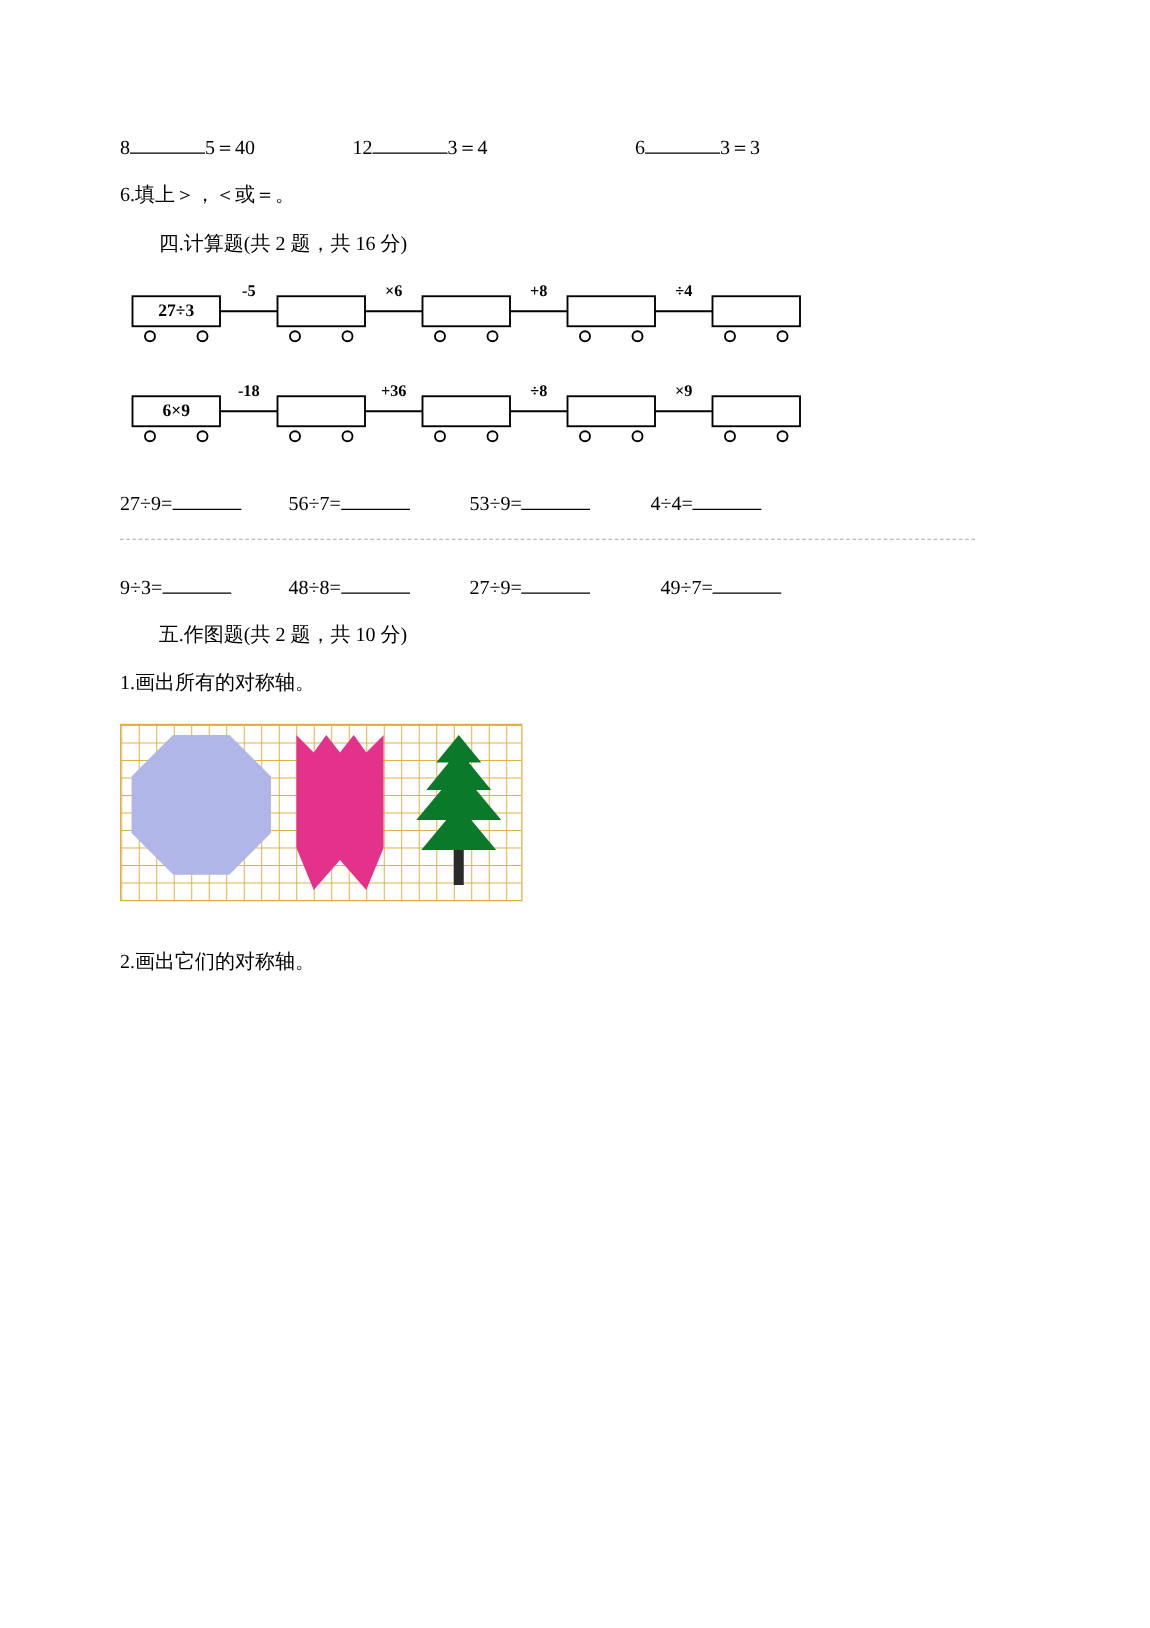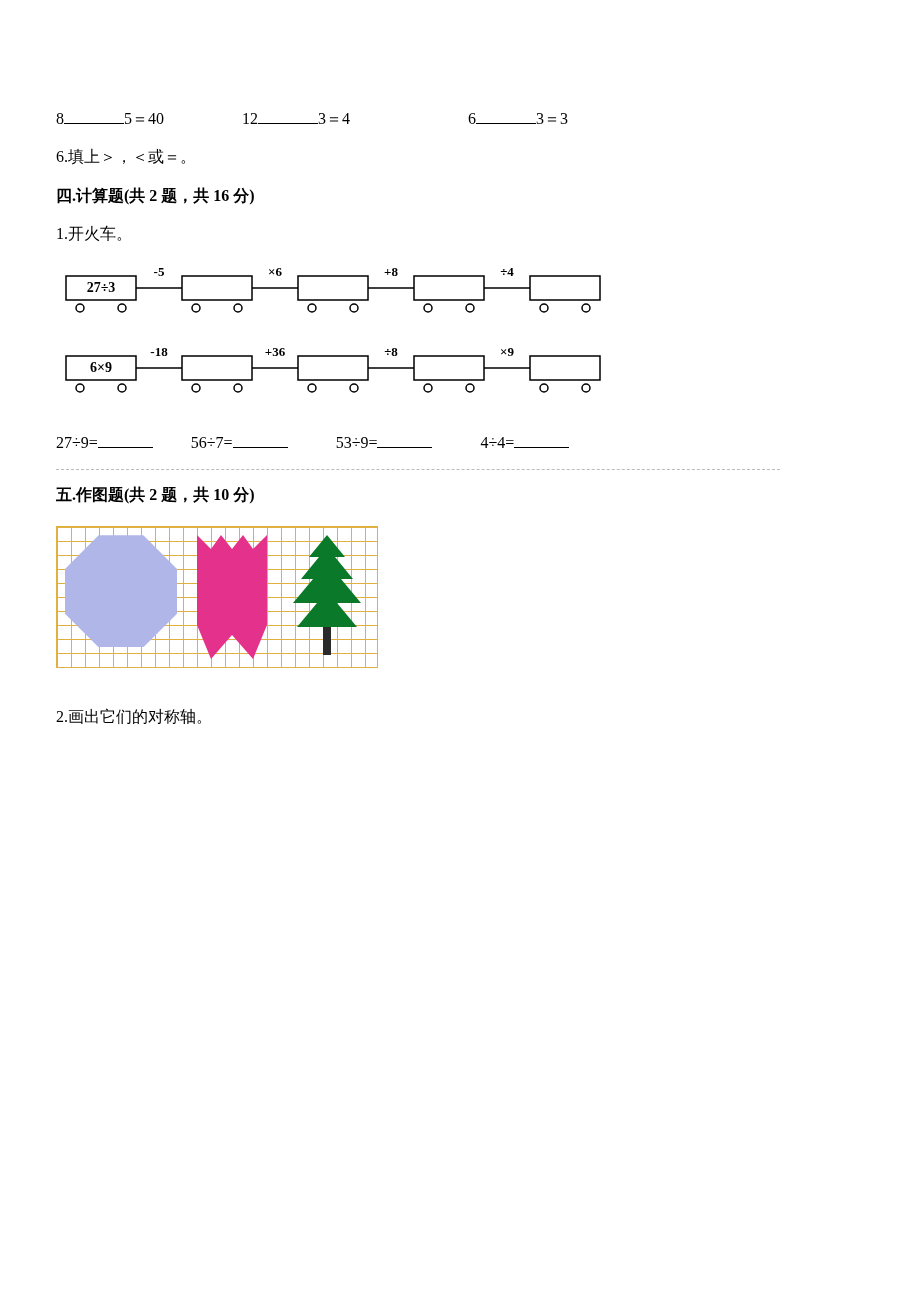--- a/index.html
+++ b/index.html
@@ -5,42 +5,42 @@
   body {
     font-family: "SimSun", "宋体", serif;
     font-size: 16px;
     color: #000;
     background: #fff;
     margin: 0;
     padding: 0;
     width: 920px;
   }
   .page {
-    padding: 100px 140px 60px 56px;
+    padding: 100px 140px 60px 96px;
     line-height: 2.4;
   }
   .row { white-space: nowrap; }
   .blank {
     display: inline-block;
     border-bottom: 1px solid #000;
     min-width: 60px;
     height: 1em;
     vertical-align: baseline;
   }
   .blank-sm {
     display: inline-block;
     border-bottom: 1px solid #000;
     min-width: 55px;
     height: 1em;
     vertical-align: baseline;
   }
   .gap-l { display:inline-block; width:70px; }
   .gap-m { display:inline-block; width:90px; }
   .gap-xl { display:inline-block; width:110px; }
-  .section-title { font-weight: bold; }
+  .section-title { font-weight: normal; margin-left: 31px; }
 
   
   svg.train { display:block; margin: 10px 0 20px 0; }
 
   
   .grid-fig {
     margin: 12px 0 30px 0;
     position: relative;
     width: 320px;
     height: 140px;
@@ -84,21 +84,20 @@
     <span>8</span><span class="blank"></span><span>5＝40</span>
     <span class="gap-l"></span>
     <span>12</span><span class="blank"></span><span>3＝4</span>
     <span class="gap-xl"></span>
     <span>6</span><span class="blank"></span><span>3＝3</span>
   </div>
 
   <div>6.填上＞，＜或＝。</div>
 
   <div class="section-title">四.计算题(共 2 题，共 16 分)</div>
-  <div>1.开火车。</div>
 
   <svg class="train" width="620" height="60" viewBox="0 0 620 60">
     <g font-family="SimSun, serif" font-size="14" fill="#000" stroke="#000">
 
       <g id="t1">
         
       </g>
     </g>
   <g>
         <rect x="10" y="12" width="70" height="24" fill="#fff" stroke="#000" stroke-width="1.5"></rect>
@@ -179,22 +178,32 @@
     <span style="display:inline-block;width:30px"></span>
     <span>56÷7=</span><span class="blank-sm"></span>
     <span style="display:inline-block;width:40px"></span>
     <span>53÷9=</span><span class="blank-sm"></span>
     <span style="display:inline-block;width:40px"></span>
     <span>4÷4=</span><span class="blank-sm"></span>
   </div>
 
   <div class="footer-dashes"></div>
 
+  <div class="row" style="margin-top:20px;">
+    <span>9÷3=</span><span class="blank-sm"></span>
+    <span style="display:inline-block;width:38px"></span>
+    <span>48÷8=</span><span class="blank-sm"></span>
+    <span style="display:inline-block;width:40px"></span>
+    <span>27÷9=</span><span class="blank-sm"></span>
+    <span style="display:inline-block;width:48px"></span>
+    <span>49÷7=</span><span class="blank-sm"></span>
+  </div>
 
   <div class="section-title">五.作图题(共 2 题，共 10 分)</div>
+  <div>1.画出所有的对称轴。</div>
 
   <div class="grid-fig">
     <div class="octagon"></div>
     <div class="tulip">
       <svg width="70" height="124" viewBox="0 0 70 124">
         <polygon points="0,0 14,14 24,0 35,14 46,0 56,14 70,0 70,90 56,124 35,100 14,124 0,90" fill="#e4318c"></polygon>
       </svg>
     </div>
     <div class="tree">
       <svg width="80" height="126" viewBox="0 0 80 126">

